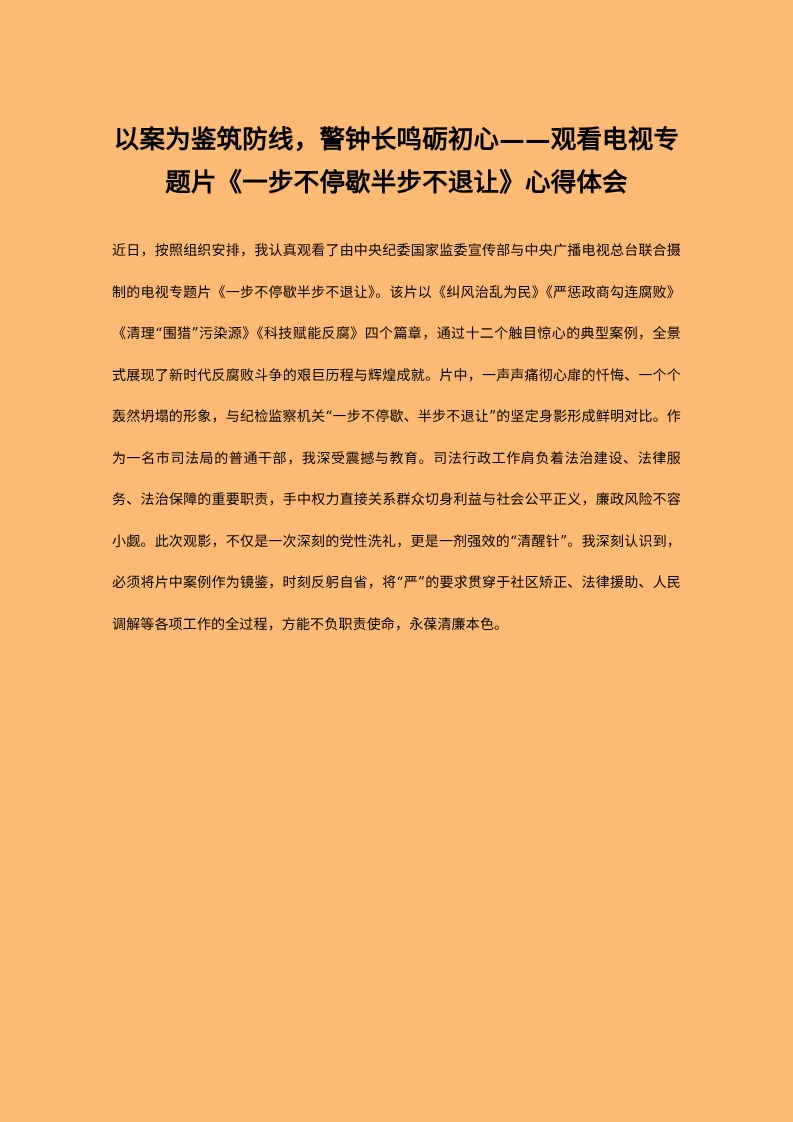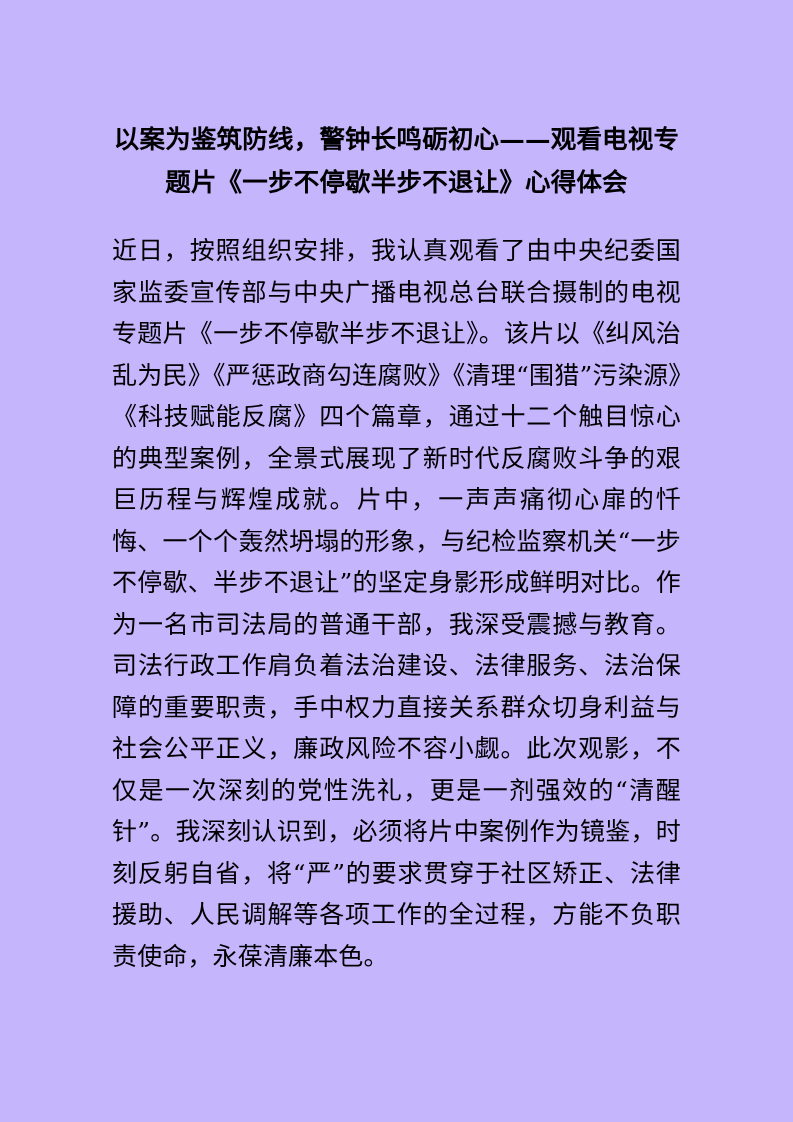--- a/index.html
+++ b/index.html
@@ -11,36 +11,36 @@
     width: 793px;
     height: 1122px;
     font-family: "DejaVu Serif", "Liberation Serif", serif;
     color: #000000;
     overflow: hidden;
   }
   .page {
     position: relative;
     width: 793px;
     height: 1122px;
-    background: #c4b5fd;
+    background: #fdba74;
     box-sizing: border-box;
     padding: 118px 112px 60px 112px;
   }
   .doc-title {
     font-family: "DejaVu Serif", "Liberation Serif", serif;
     font-weight: bold;
     font-size: 25.5px;
     line-height: 43px;
     text-align: center;
     letter-spacing: 0.2px;
     margin: 0 0 26px 0;
     color: #000000;
   }
   .doc-body {
-    font-size: 25px;
+    font-size: 14px;
     line-height: 41.5px;
     text-align: justify;
     text-justify: inter-ideograph;
     letter-spacing: 0.15px;
     color: #000000;
   }
   .doc-body p {
     margin: 0;
     text-indent: 0;
   }

